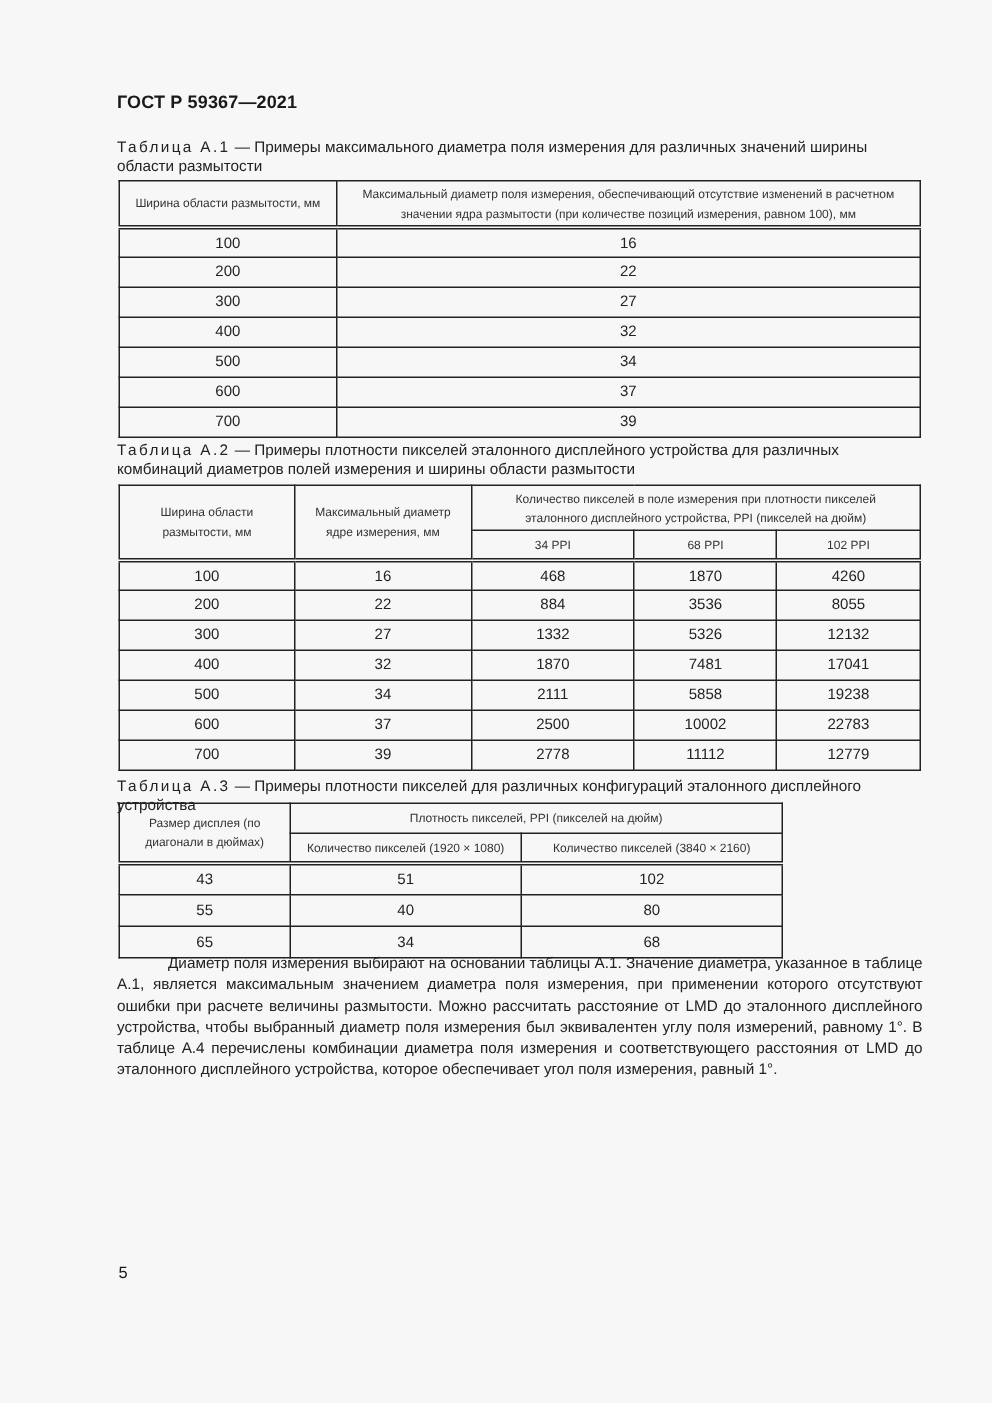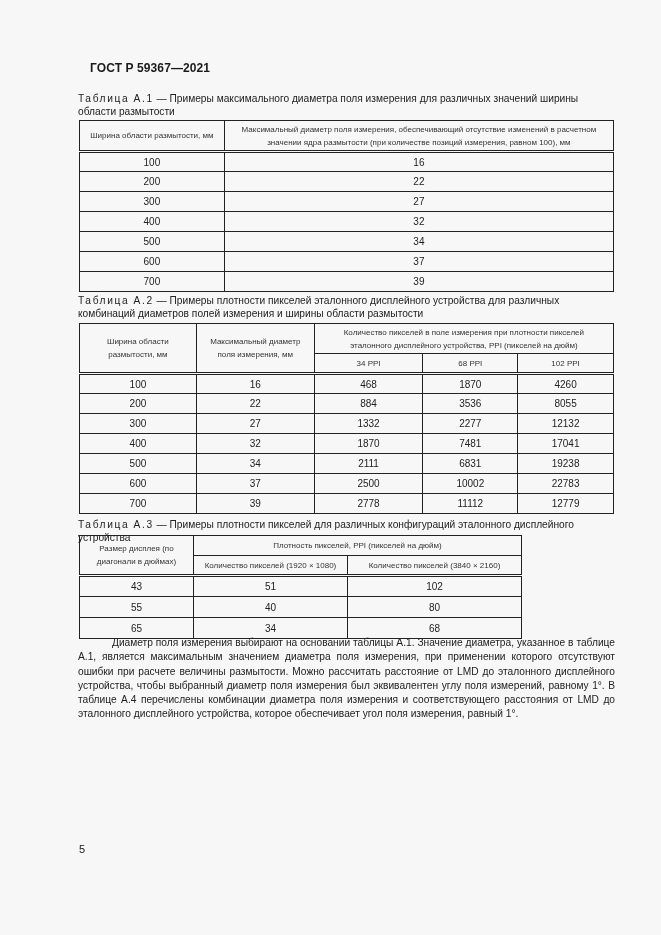--- a/index.html
+++ b/index.html
@@ -5,21 +5,21 @@
   html, body { margin: 0; padding: 0; }
   body {
     width: 661px; height: 935px;
     background: #f7f7f7;
     font-family: "Liberation Sans", sans-serif;
     color: #1a1a1a;
     position: relative;
     overflow: hidden;
   }
   .page-header {
-    position: absolute; left: 90px; top: 61px;
+    position: absolute; left: 78px; top: 61px;
     font-weight: bold; font-size: 12px; letter-spacing: 0.1px;
   }
   .caption {
     position: absolute; left: 78px; width: 537px;
     font-size: 10.2px; line-height: 13px; color: #222;
   }
   .caption .spaced { letter-spacing: 1.6px; margin-top: 24px; }
   table.doc {
     position: absolute; left: 79px;
     border-collapse: collapse;
@@ -99,21 +99,21 @@
   <colgroup>
       <col style="width:117px">
       <col style="width:118px">
       <col style="width:109px">
       <col style="width:95px">
       <col style="width:96px">
     </colgroup>
   <tbody>
       <tr style="height:30px;">
     <th rowspan="2" class="lasthead" style="padding:0 14px; border-bottom:3px double #222;">Ширина области размытости, мм</th>
-    <th rowspan="2" class="lasthead" style="padding:0 8px; border-bottom:3px double #222;">Максимальный диаметр поля измерения, мм</th>
+    <th rowspan="2" class="lasthead" style="padding:0 8px; border-bottom:3px double #222;">Максимальный диаметр ядре измерения, мм</th>
     <th colspan="3" style="padding:0 10px;">Количество пикселей в поле измерения при плотности пикселей эталонного дисплейного устройства, PPI (пикселей на дюйм)</th>
   </tr>
   <tr class="lasthead" style="height:20px;">
     <th>34 PPI</th>
     <th>68 PPI</th>
     <th>102 PPI</th>
   </tr>
   </tbody>
     <tbody id="a2-body">
       <tr style="height: 20px;">
@@ -127,35 +127,35 @@
         <td>200</td>
         <td>22</td>
         <td>884</td>
         <td>3536</td>
         <td>8055</td>
       </tr>
       <tr style="height: 20px;">
         <td>300</td>
         <td>27</td>
         <td>1332</td>
-        <td>2277</td>
+        <td>5326</td>
         <td>12132</td>
       </tr>
       <tr style="height: 20px;">
         <td>400</td>
         <td>32</td>
         <td>1870</td>
         <td>7481</td>
         <td>17041</td>
       </tr>
       <tr style="height: 20px;">
         <td>500</td>
         <td>34</td>
         <td>2111</td>
-        <td>6831</td>
+        <td>5858</td>
         <td>19238</td>
       </tr>
       <tr style="height: 20px;">
         <td>600</td>
         <td>37</td>
         <td>2500</td>
         <td>10002</td>
         <td>22783</td>
       </tr>
       <tr style="height: 20px;">

